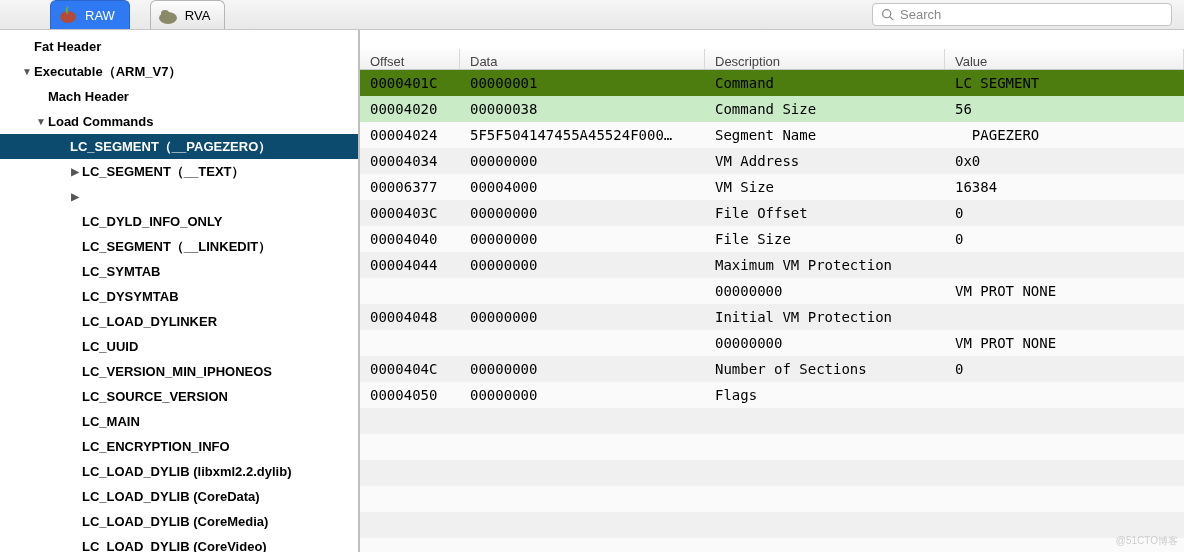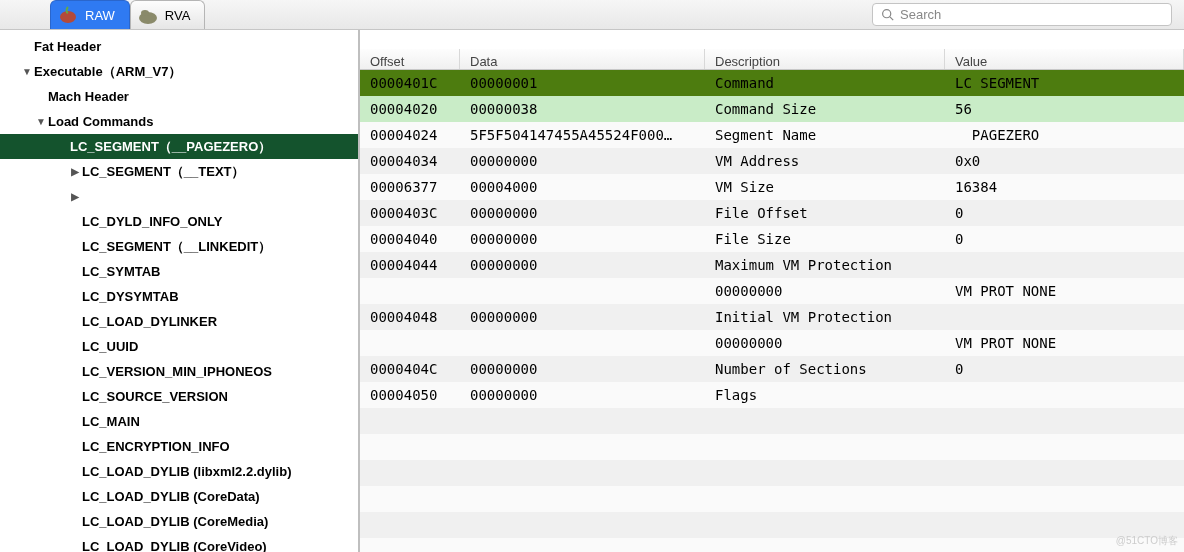--- a/index.html
+++ b/index.html
@@ -1,37 +1,37 @@
 <!DOCTYPE html>
 <html><head>
 <meta charset="utf-8">
 <style>
 * { margin: 0; padding: 0; box-sizing: border-box; }
 body { font-family: -apple-system, "Helvetica Neue", Arial, sans-serif; font-size: 13px; background: #fff; width: 1184px; height: 552px; overflow: hidden; }
 
 
 .toolbar { background: linear-gradient(#f6f6f6, #e8e8e8); border-bottom: 1px solid #c6c6c6; height: 30px; display: flex; align-items: stretch; padding-left: 50px; }
 .tabs { display: flex; }
-.tab { display: flex; align-items: center; padding: 0 14px 0 6px; border: 1px solid #b5b5b5; border-bottom: none; border-radius: 6px 6px 0 0; margin-right: 0; background: linear-gradient(#fdfdfd,#e6e6e6); font-size: 13px; }
+.tab { display: flex; align-items: center; padding: 0 14px 0 6px; border: 1px solid #b5b5b5; border-bottom: none; border-radius: 6px 6px 0 0; margin-right: 20px; background: linear-gradient(#fdfdfd,#e6e6e6); font-size: 13px; }
 .tab.active { background: #2f7af2; color: #fff; border-color: #2a66cc; }
 .tab .icon { width: 22px; height: 22px; margin-right: 6px; display: flex; align-items: center; justify-content: center; }
 .spacer { flex: 1; }
 .search { margin: 3px 12px 3px 0; width: 300px; border: 1px solid #c4c4c4; border-radius: 4px; background: #fff; display: flex; align-items: center; padding: 2px 8px; font-size: 13px; color: #888; }
 .search svg { margin-right: 6px; }
 
 
 .body { display: flex; height: calc(100% - 30px); }
 .sidebar { width: 360px; border-right: 1px solid #bfbfbf; padding-top: 4px; overflow-y: hidden; background: #fff; position: relative; }
 .sidebar::after { content:''; position:absolute; top:0; right:0; bottom:0; width:1px; background:#bfbfbf; }
 
 .tree-row { display: flex; align-items: center; height: 25px; padding-left: 12px; cursor: default; white-space: nowrap; }
 .tree-row .arrow { width: 10px; display: inline-block; text-align: center; font-size: 10px; color: #555; margin-right: 2px; }
 .tree-row .arrow.none { visibility: hidden; }
 .tree-row.bold { font-weight: 600; }
-.tree-row.sel { background: #14532d; color: #fff; }
+.tree-row.sel { background: #0c4a6e; color: #fff; }
 .tree-row.sel .arrow { color: #fff; }
 .d0 { padding-left: 22px; }
 .d1 { padding-left: 22px; }
 .d2 { padding-left: 36px; }
 .d3 { padding-left: 58px; }
 .d4 { padding-left: 70px; }
 
 .main { flex: 1; display: flex; flex-direction: column; margin-top: 19px; }
 
 

